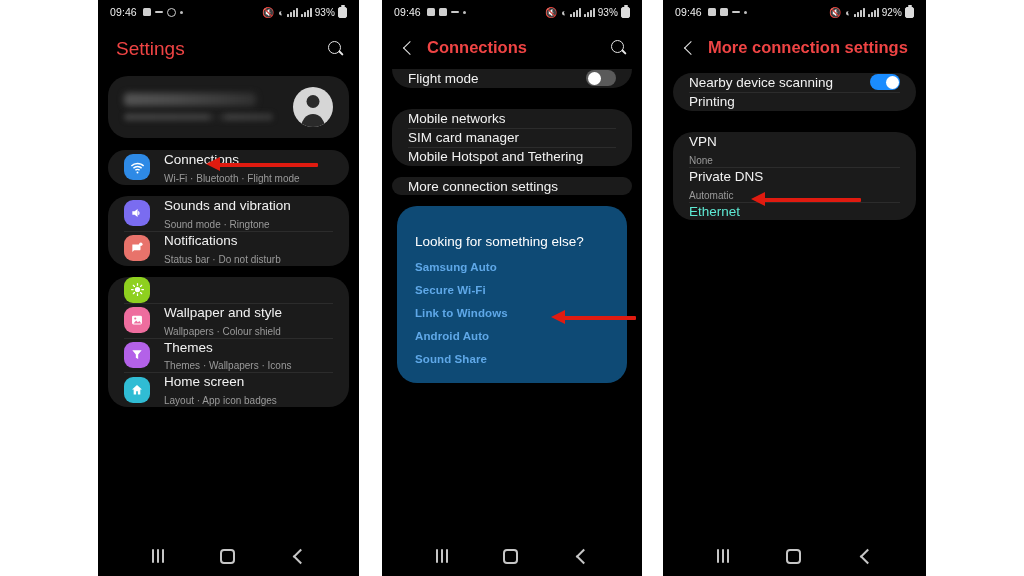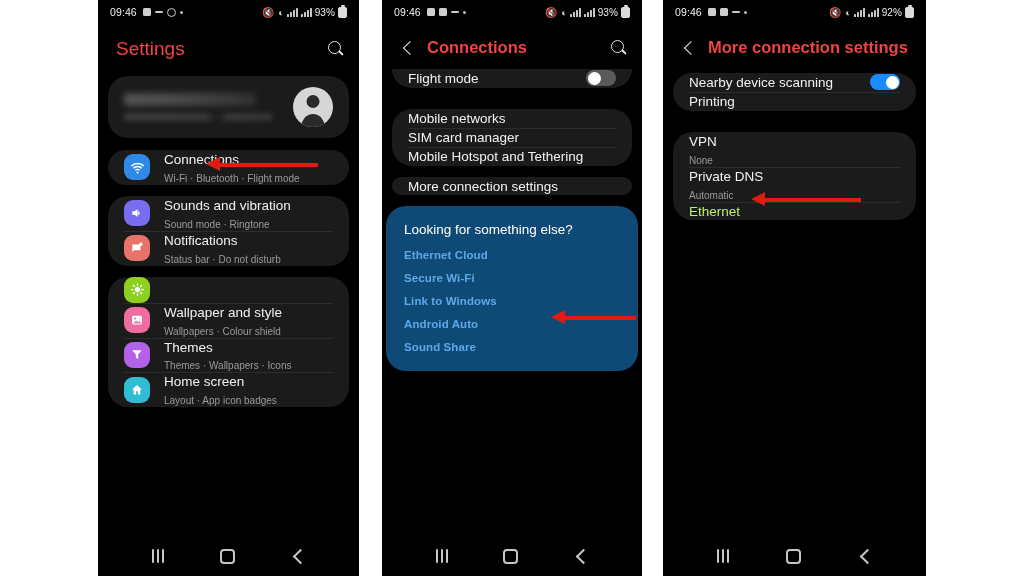--- a/index.html
+++ b/index.html
@@ -119,21 +119,21 @@
     content:""; position:absolute; left:16px; right:16px; top:0;
     height:1px; background:#2c2c2c;
   }
   .row-text { flex: 1 1 auto; min-width:0; }
   .row-title {
     font-size: 13.5px; color: #f2f2f2; line-height: 1.25;
   }
   .row-sub {
     font-size: 10px; color: #9a9a9a; margin-top: 3px; line-height: 1.3;
   }
-  .row.dim .row-title { color: #bef264; }
+  .row.dim .row-title { color: #5eead4; }
 
   
   .profile {
     background: #1b1b1b; border-radius: 20px; margin: 0 10px 12px 10px;
     display:flex; align-items:center; padding: 13px 16px; height: 62px;
   }
   .profile-text { flex:1; }
   .blurline {
     height: 13px; border-radius: 4px; margin-bottom: 7px;
     background: linear-gradient(90deg,#545454,#4a4a4a 40%,#3c3c3c 75%, #303030);
@@ -172,22 +172,22 @@
     position:absolute; top:1.5px; left:1.5px;
     width:13px; height:13px; border-radius:50%; background:#ffffff;
   }
   .toggle.on { background: #1a8cff; }
   .toggle.on .knob { left: auto; right: 1.5px; }
 
   
   .promo {
     background: #0e4a75;
     border-radius: 20px;
-    margin: 0 4px;
-    padding: 16px 18px 18px 18px;
+    margin: 0 15px;
+    padding: 28px 18px 18px 18px;
   }
   .promo-title { font-size: 13.5px; color:#ffffff; margin-bottom: 12px; }
   .promo-link {
     font-size: 11.5px; font-weight: 700; color:#5fa8e8;
     margin-bottom: 11px; letter-spacing:.1px;
   }
   .promo-link:last-child { margin-bottom: 0; }
 
   
   .navbar {
@@ -445,21 +445,21 @@
     <div class="card">
       <div class="row">
         <span class="row-text">
           <span class="row-title">More connection settings</span>
         </span>
       </div>
     </div>
 
     <div class="promo">
       <div class="promo-title">Looking for something else?</div>
-      <div class="promo-link">Ethernet Cloud</div>
+      <div class="promo-link">Samsung Auto</div>
       <div class="promo-link">Secure Wi-Fi</div>
       <div class="promo-link">Link to Windows</div>
       <div class="promo-link">Android Auto</div>
       <div class="promo-link">Sound Share</div>
     </div>
 
     <div class="navbar">
       <span class="nav-recent">
           <i></i>
           <i></i>

